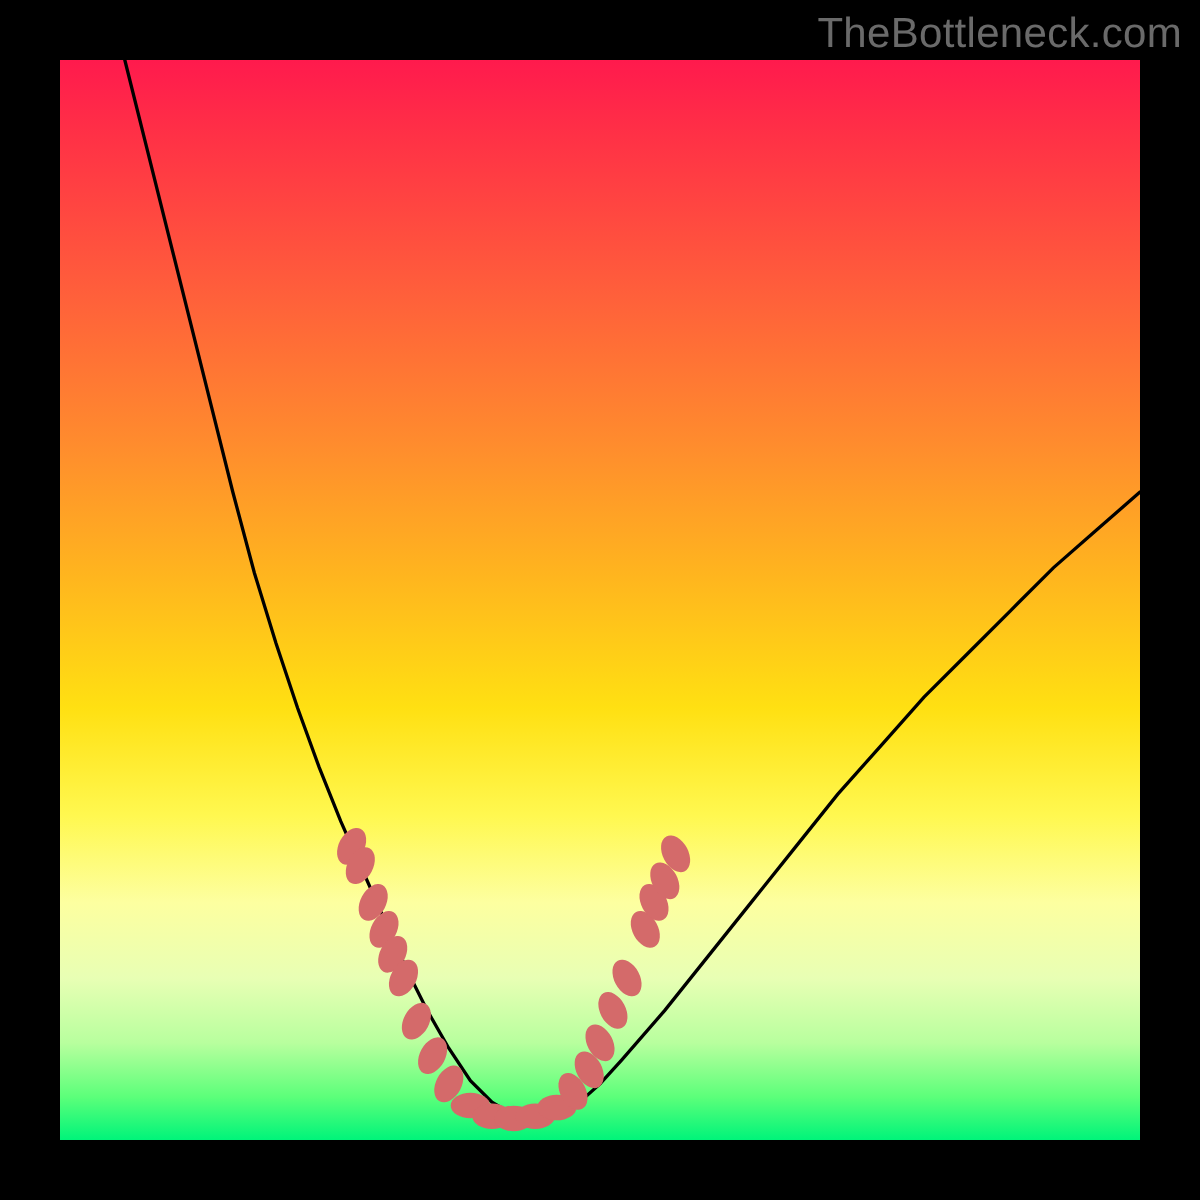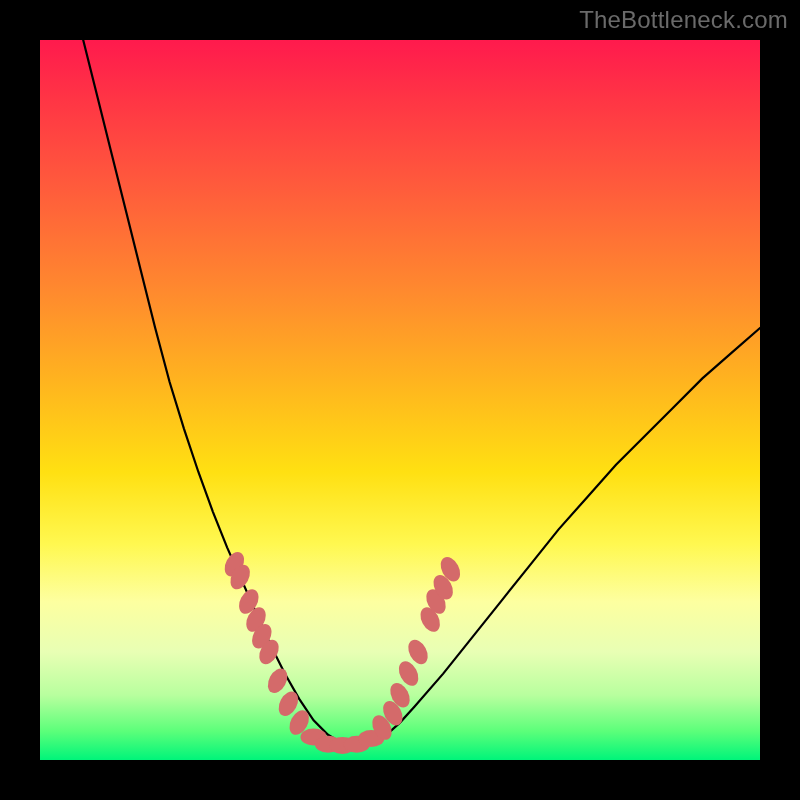--- a/index.html
+++ b/index.html
@@ -38,21 +38,21 @@
       #b8ff9e 91%,
       #5cff7a 96%,
       #00f47a 100%
     );
   }
   .watermark {
     position: absolute;
     top: 6px;
     right: 12px;
     color: #6a6a6a;
-    font-size: 24px;
+    font-size: 28px;
     font-weight: 500;
     letter-spacing: 0.2px;
     user-select: none;
   }
   svg.overlay {
     position: absolute;
     left: 0;
     top: 0;
     width: 720px;
     height: 720px;

